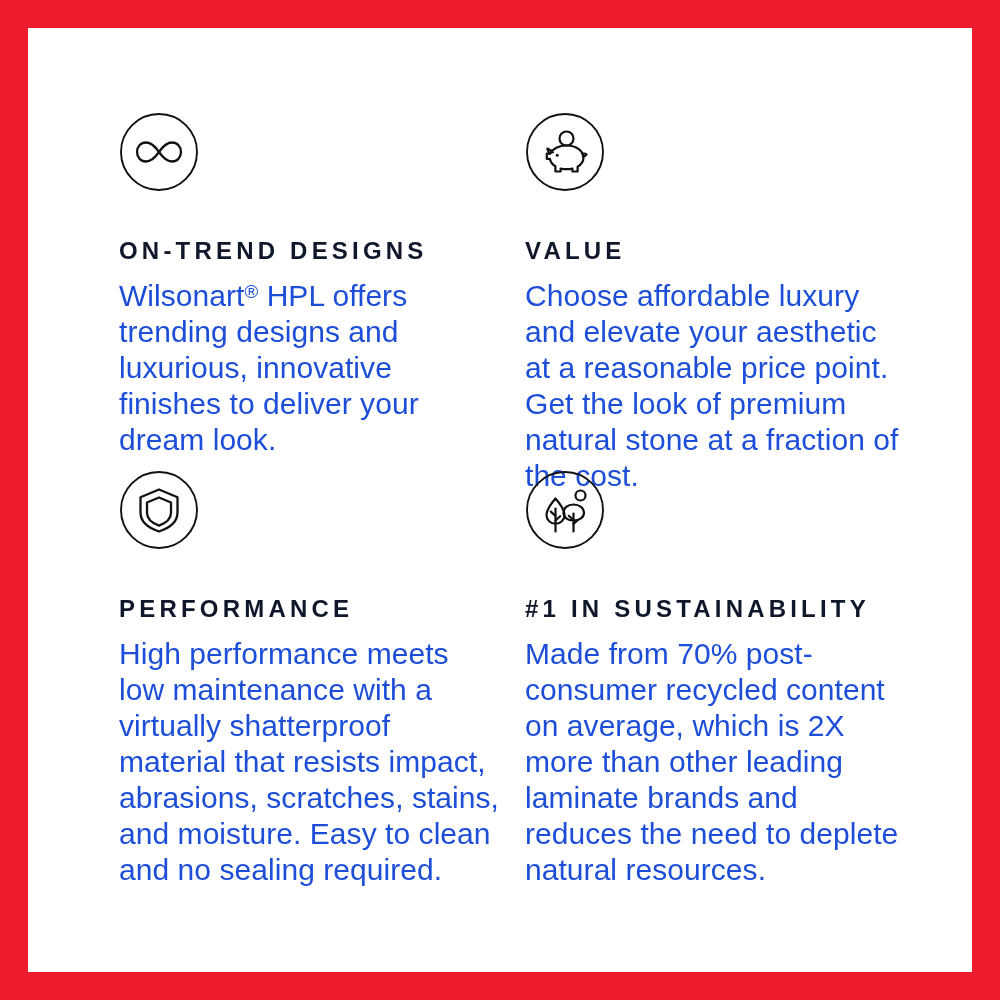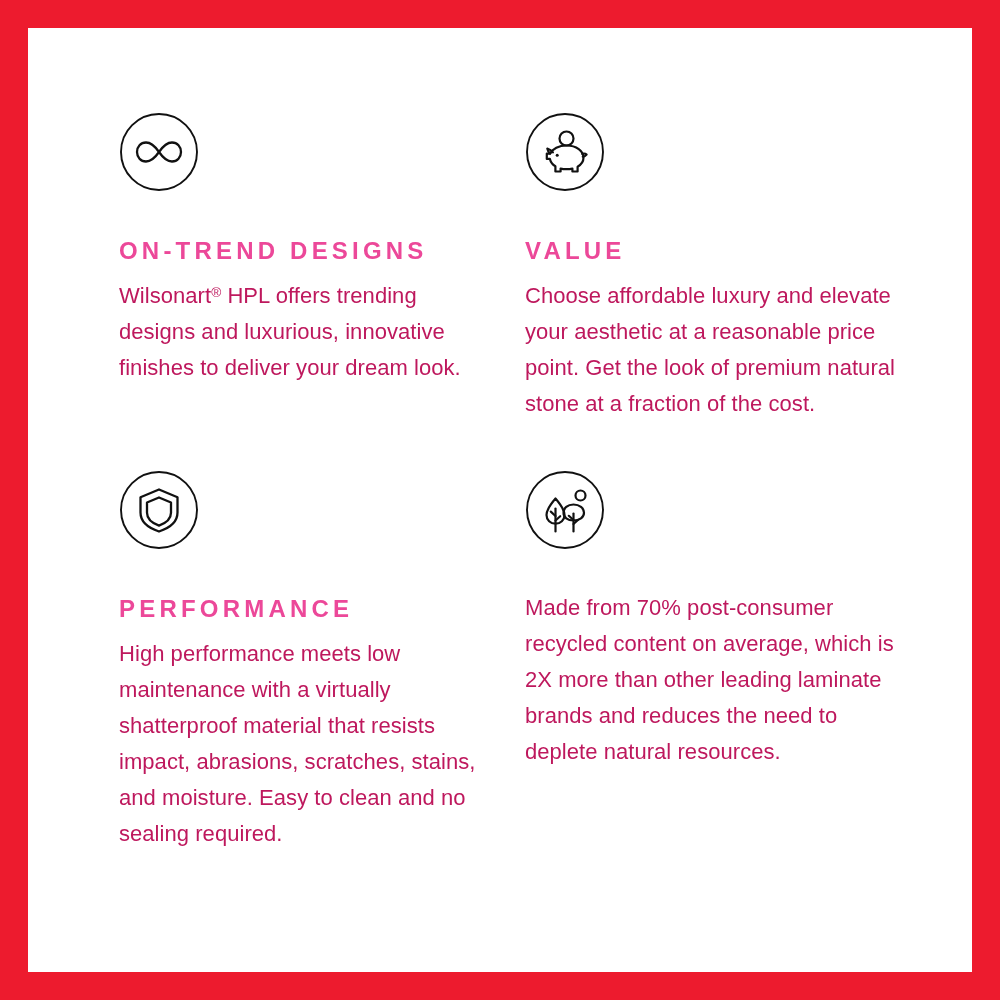--- a/index.html
+++ b/index.html
@@ -44,30 +44,30 @@
     width:80px; height:80px;
     margin-bottom:40px;
   }
   .icon-wrap svg { display:block; width:80px; height:80px; }
 
   .feature-title {
     font-size:24px;
     font-weight:bold;
     letter-spacing:4.2px;
     line-height:37px;
-    color:#ec4899;
+    color:#0f172a;
     margin-bottom:9px;
     text-transform:uppercase;
   }
 
   .feature-body {
-    font-size:22px;
+    font-size:30px;
     font-weight:400;
     line-height:36px;
-    color:#be185d;
+    color:#1d4ed8;
     letter-spacing:0.05px;
   }
 
   .feature-body sup {
     font-size:0.62em;
     vertical-align:0.42em;
     line-height:0;
   }
 </style>
 </head>
@@ -128,17 +128,18 @@
             <path d="M30.5 38.5 L30.5 61.5"></path>
             <path d="M30.5 46 L25.8 41.6"></path>
             <path d="M30.5 50.5 L35.2 46.2"></path>
             <path d="M48.5 34.5 C54.5 34.5 59 38.2 59 42.8 C59 47.4 54.5 50.5 48.5 50.5 C42.5 50.5 38.5 47.4 38.5 42.8 C38.5 38.2 42.5 34.5 48.5 34.5 Z"></path>
             <path d="M48.5 43.5 L48.5 61.5"></path>
             <path d="M48.5 50 L43.8 45.8"></path>
             <path d="M48.5 54 L53.2 49.8"></path>
           </g>
         </svg>
       </div>
+      <div class="feature-title">#1 IN SUSTAINABILITY</div>
       <div class="feature-body">Made from 70% post-consumer recycled content on average, which is 2X more than other leading laminate brands and reduces the need to deplete natural resources.</div>
     </div>
 
   </div>
 </div>
 
 </body></html>

